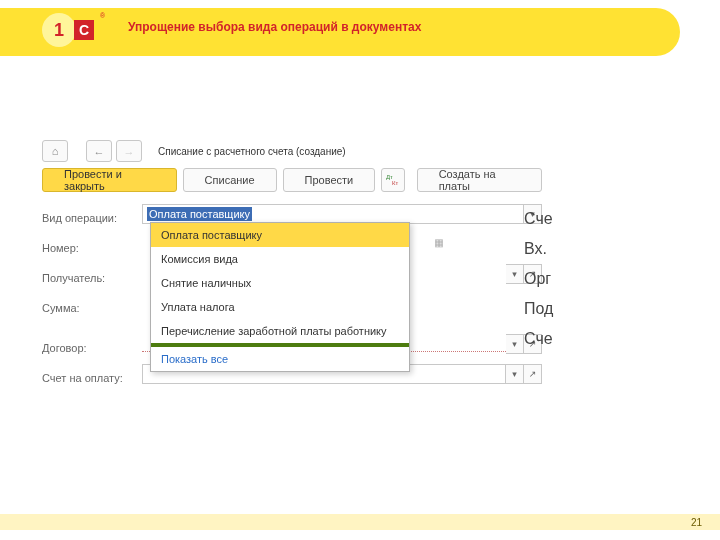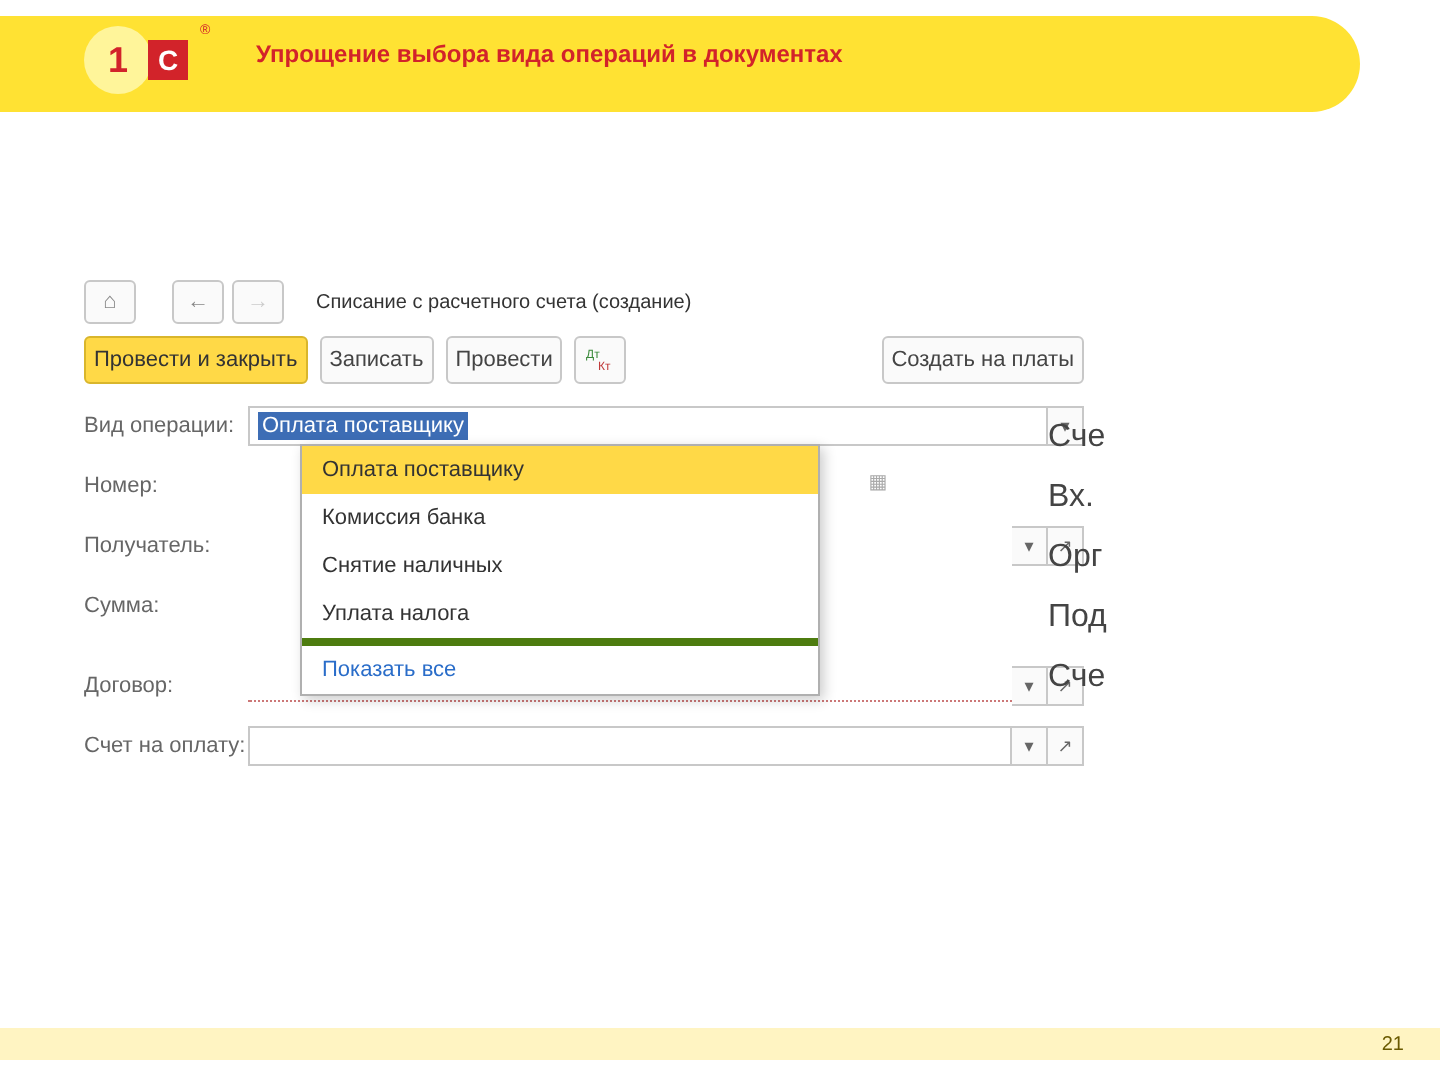--- a/index.html
+++ b/index.html
@@ -40,27 +40,27 @@
   .nav-btn {
     width: 26px; height: 22px; border: 1px solid #c8c8c8; border-radius: 3px;
     background: #fafafa; display: flex; align-items: center; justify-content: center;
     color: #888; font-size: 11px;
   }
   .nav-btn.disabled { color: #ccc; }
   .nav-spacer { width: 10px; }
   .doc-title { font-size: 10px; color: #333; margin-left: 12px; }
   .toolbar-row { display: flex; gap: 6px; margin-bottom: 10px; }
   .btn {
-    height: 24px; padding: 0 4px; border: 1px solid #c8c8c8; border-radius: 3px;
+    height: 24px; padding: 0 21px; border: 1px solid #c8c8c8; border-radius: 3px;
     background: #fafafa; display: flex; align-items: center; font-size: 11px; color: #444;
   }
   .btn.primary { background: #ffd947; border-color: #d9b62c; color: #333; font-weight: 400; }
   .btn.icon-only { width: 26px; justify-content: center; padding: 0; }
   .form-row {
-    display: flex; align-items: center; margin-bottom: 8px; height: 22px;
+    display: flex; align-items: flex-end; margin-bottom: 8px; height: 22px; gap: 18px;
   }
   .form-label { width: 82px; color: #666; font-size: 11px; }
   .form-field {
     flex: 1; display: flex; align-items: center; height: 20px; position: relative;
   }
   .input-box {
     flex: 1; height: 20px; border: 1px solid #c8c8c8; background: #fff;
     display: flex; align-items: center; padding: 0 4px; font-size: 11px; color: #333;
   }
   .input-sel { background: #3d6db5 !important; color: #fff !important; }
@@ -116,21 +116,21 @@
 <div class="app">
   <div class="nav-row">
     <div class="nav-btn">⌂</div>
     <div class="nav-spacer"></div>
     <div class="nav-btn">←</div>
     <div class="nav-btn disabled">→</div>
     <div class="doc-title">Списание с расчетного счета (создание)</div>
   </div>
   <div class="toolbar-row">
     <div class="btn primary">Провести и закрыть</div>
-    <div class="btn">Записать</div>
+    <div class="btn">Списание</div>
     <div class="btn">Провести</div>
     <div class="btn icon-only">
       <svg width="14" height="14" viewBox="0 0 14 14">
         <text x="0" y="6" font-size="6" fill="#3a8a3a">Дт</text>
         <text x="6" y="12" font-size="6" fill="#c03a3a">Кт</text>
       </svg>
     </div>
     <div style="flex:1"></div>
     <div class="btn">Создать на платы</div>
   </div>
@@ -193,20 +193,21 @@
 <div class="right-col">
   <div>Сче</div>
   <div>Вх.</div>
   <div>Орг</div>
   <div>Под</div>
   <div>Сче</div>
 </div>
 
 <div class="dropdown">
   <div class="dd-item selected">Оплата поставщику</div>
-  <div class="dd-item">Комиссия банка</div>
+  <div class="dd-item">Комиссия вида</div>
   <div class="dd-item">Снятие наличных</div>
   <div class="dd-item">Уплата налога</div>
+  <div class="dd-item">Перечисление заработной платы работнику</div>
   <div class="dd-item link">Показать все</div>
 </div>
 
 <div class="footer-stripe"></div>
 <div class="page-num">21</div>
 
 </body></html>

